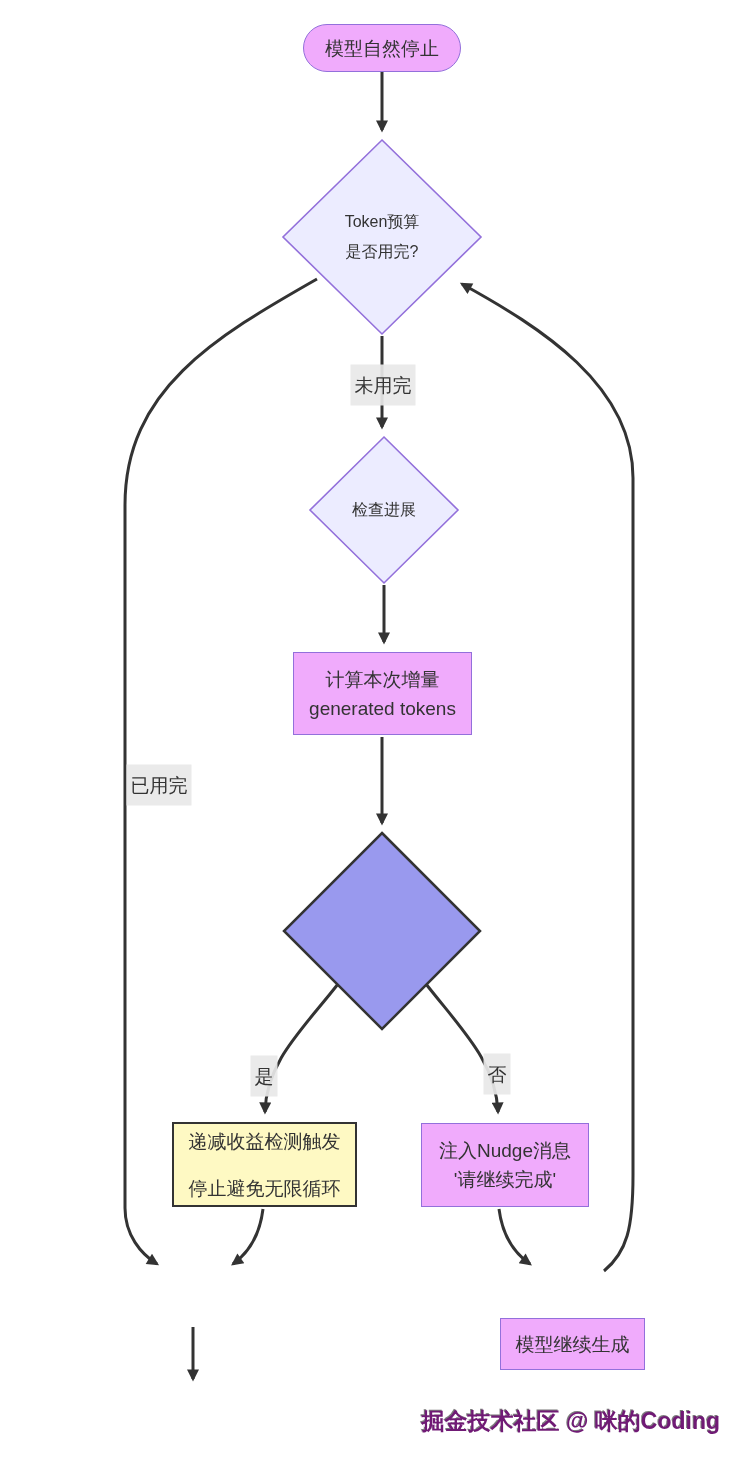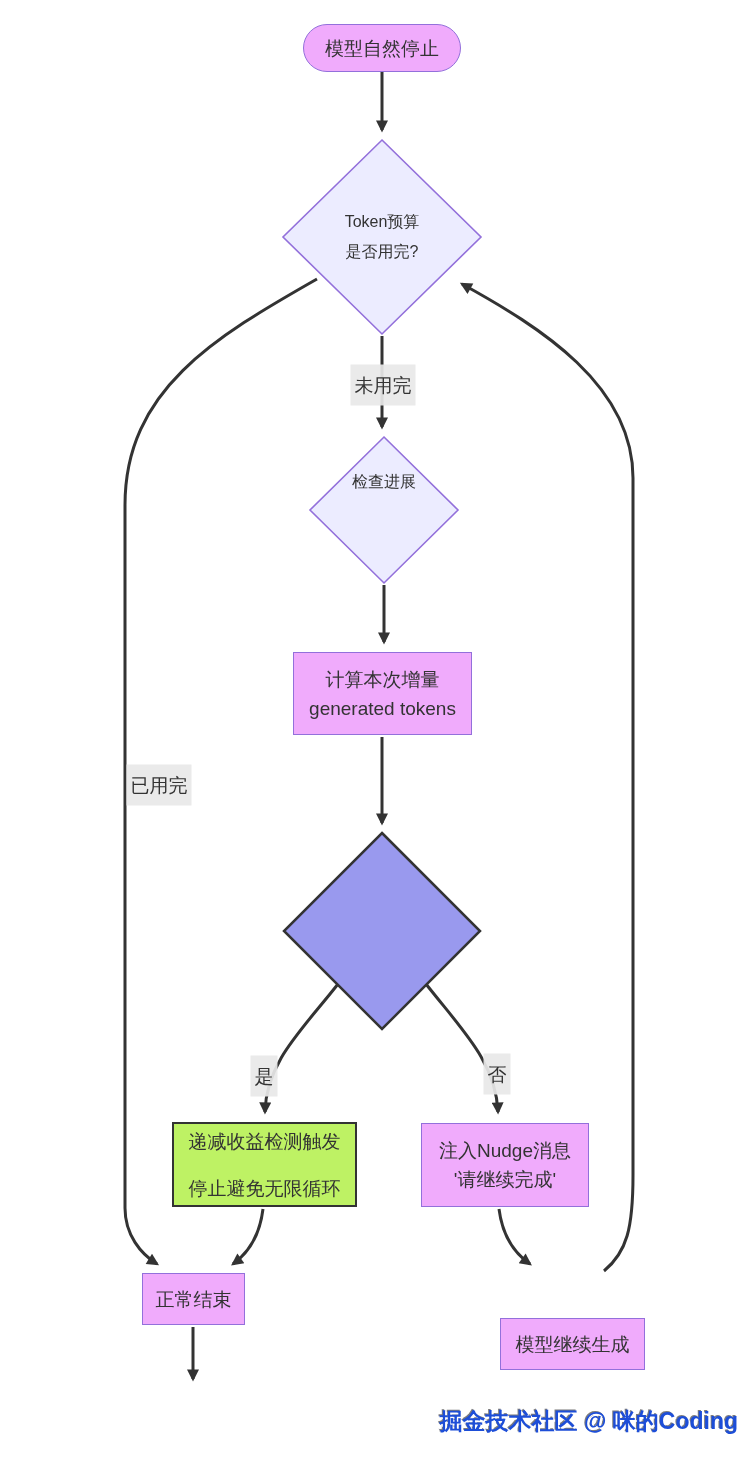--- a/index.html
+++ b/index.html
@@ -23,21 +23,21 @@
     justify-content: center;
     text-align: center;
     font-size: 19px;
     line-height: 29px;
     background: #f0abfc;
     border: 1.6px solid #9370DB;
     color: #333333;
   }
   .node .nline { display: block; white-space: nowrap; }
   .stadium { border-radius: 26px; }
-  .alert { background: #bef264; border: 2.5px solid #333333; gap: 18px; }
+  .alert { background: #fef9c3; border: 2.5px solid #333333; gap: 18px; }
   .diamond-text {
     position: absolute;
     display: flex;
     flex-direction: column;
     align-items: center;
     justify-content: center;
     text-align: center;
     font-size: 16px;
     line-height: 30px;
     pointer-events: none;
@@ -49,24 +49,24 @@
     background: rgba(232, 232, 232, 0.92);
     padding: 8px 4px;
     font-size: 19px;
     line-height: 25px;
     color: #333333;
     white-space: nowrap;
   }
   .watermark {
     position: absolute;
     top: 1406px;
-    right: 2px;
+    right: 20px;
     font-size: 23px;
     font-weight: bold;
-    color: #1d4ed8;
+    color: #701a75;
     text-shadow: 2px 2px 0 #ffffff, -1px -1px 0 #7c7c7c;
     white-space: nowrap;
   }
 </style>
 </head>
 <body>
 
 <div class="canvas">
 
   <svg class="edges-svg" width="740" height="1462" viewBox="0 0 740 1462" xmlns="http://www.w3.org/2000/svg">
@@ -95,43 +95,40 @@
 
   <div class="node stadium" style="left:303px; top:24px; width:158px; height:48px;">
     <span class="nline">模型自然停止</span>
   </div>
 
   <div class="diamond-text" style="left:302px; top:205px; width:160px; height:64px;">
     <span class="nline">Token预算</span>
     <span class="nline">是否用完?</span>
   </div>
 
-  <div class="diamond-text" style="left:314px; top:467px; width:140px; height:30px;">
+  <div class="diamond-text" style="left:314px; top:495px; width:140px; height:30px;">
     <span class="nline">检查进展</span>
   </div>
 
   <div class="node" style="left:293px; top:652px; width:179px; height:83px;">
     <span class="nline">计算本次增量</span>
     <span class="nline">generated tokens</span>
   </div>
 
 
   <div class="node alert" style="left:172px; top:1122px; width:185px; height:85px;">
     <span class="nline">递减收益检测触发</span>
     <span class="nline">停止避免无限循环</span>
   </div>
 
   <div class="node" style="left:421px; top:1123px; width:168px; height:84px;">
     <span class="nline">注入Nudge消息</span>
     <span class="nline">'请继续完成'</span>
   </div>
 
-  <div class="node" style="left:142px; top:1273px; width:103px; height:52px;">
-    <span class="nline">正常结束</span>
-  </div>
 
   <div class="node" style="left:500px; top:1273px; width:145px; height:52px;margin-top:45px;">
     <span class="nline">模型继续生成</span>
   </div>
 
 
   <div class="edge-label" style="left:383px; top:385px;">未用完</div>
   <div class="edge-label" style="left:124px; top:785px;margin-left:35px;">已用完</div>
   <div class="edge-label" style="left:264px; top:1076px;">是</div>
   <div class="edge-label" style="left:497px; top:1074px;">否</div>

